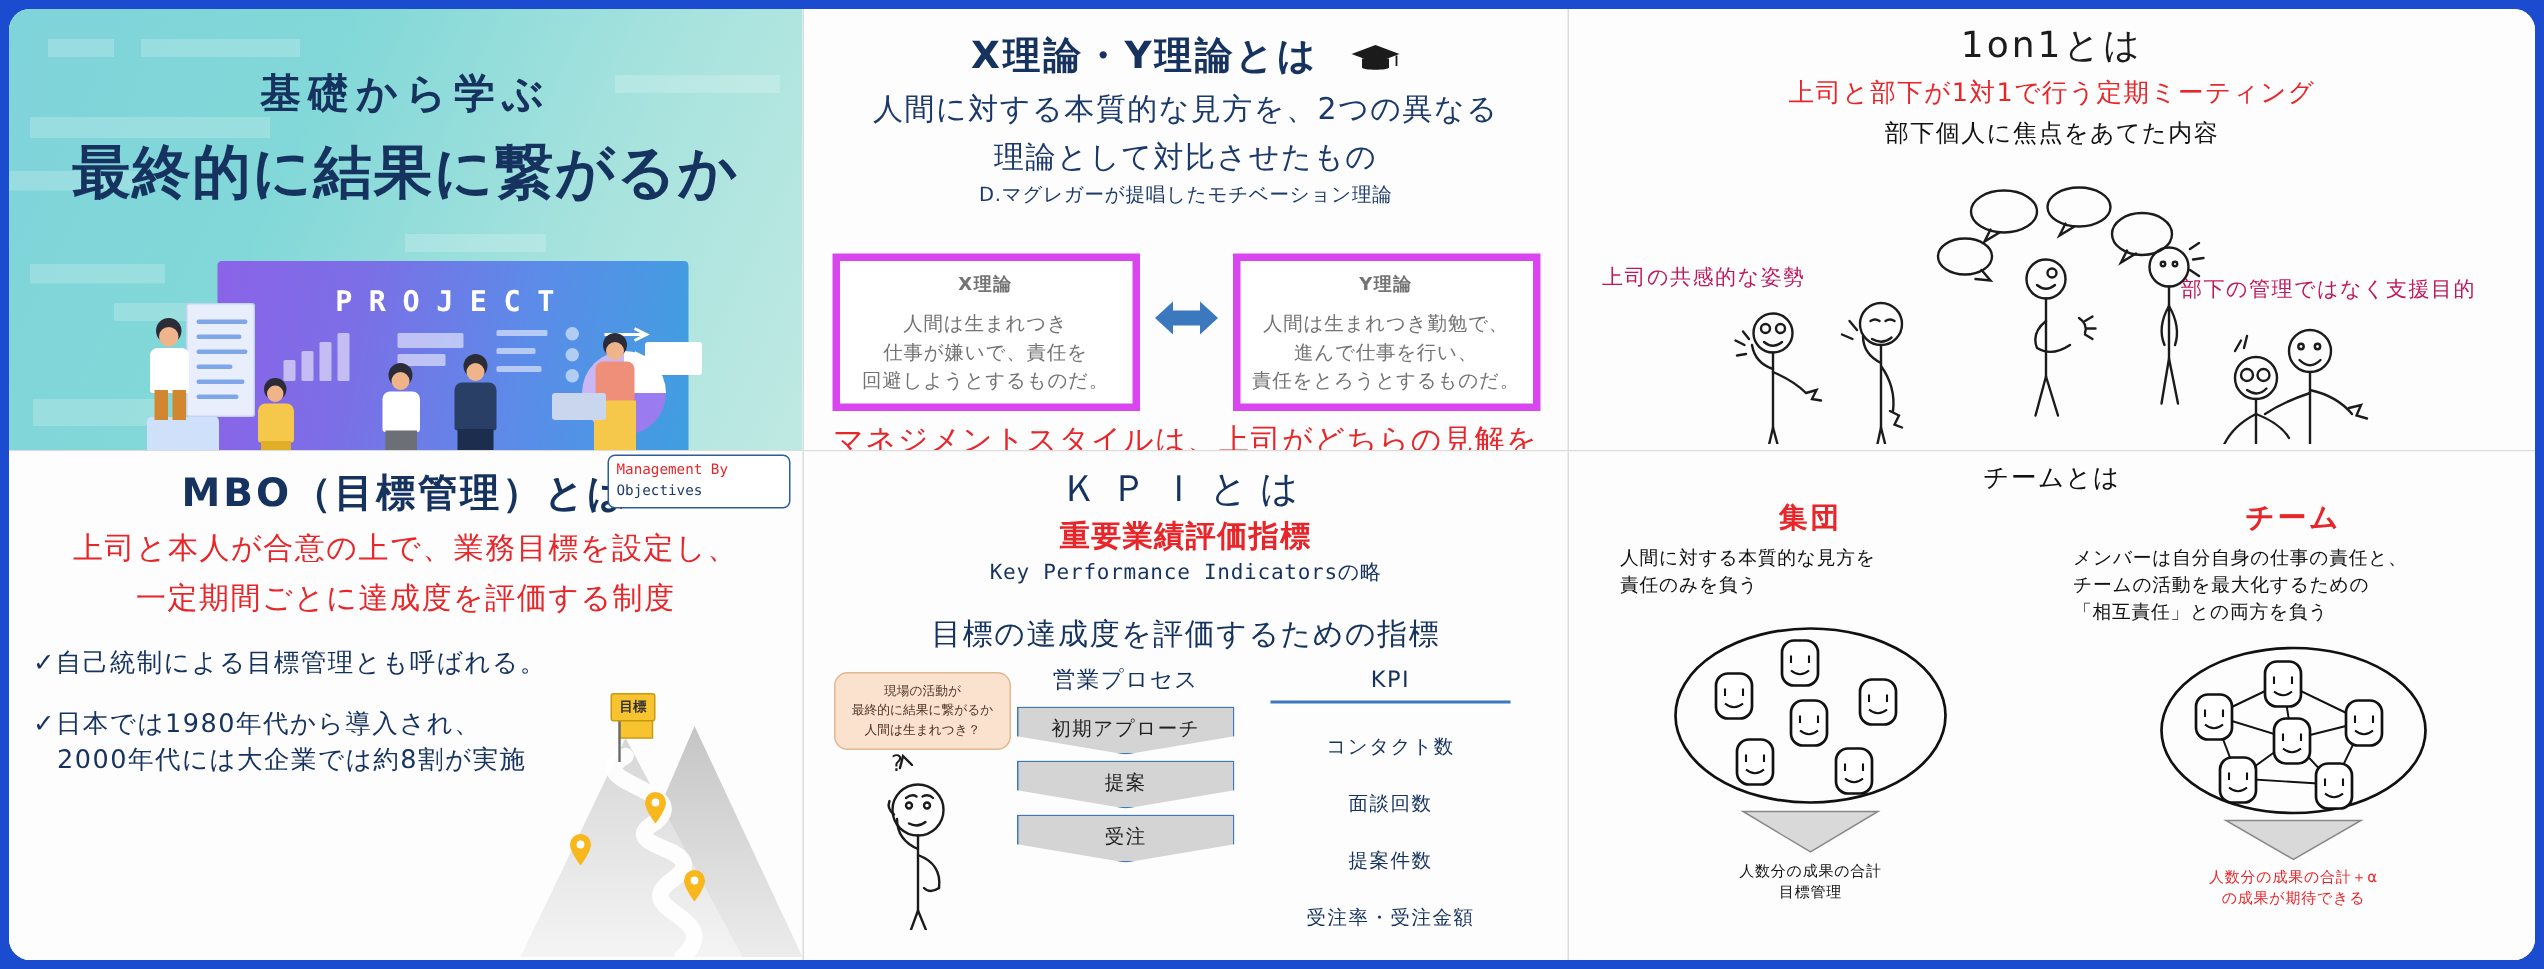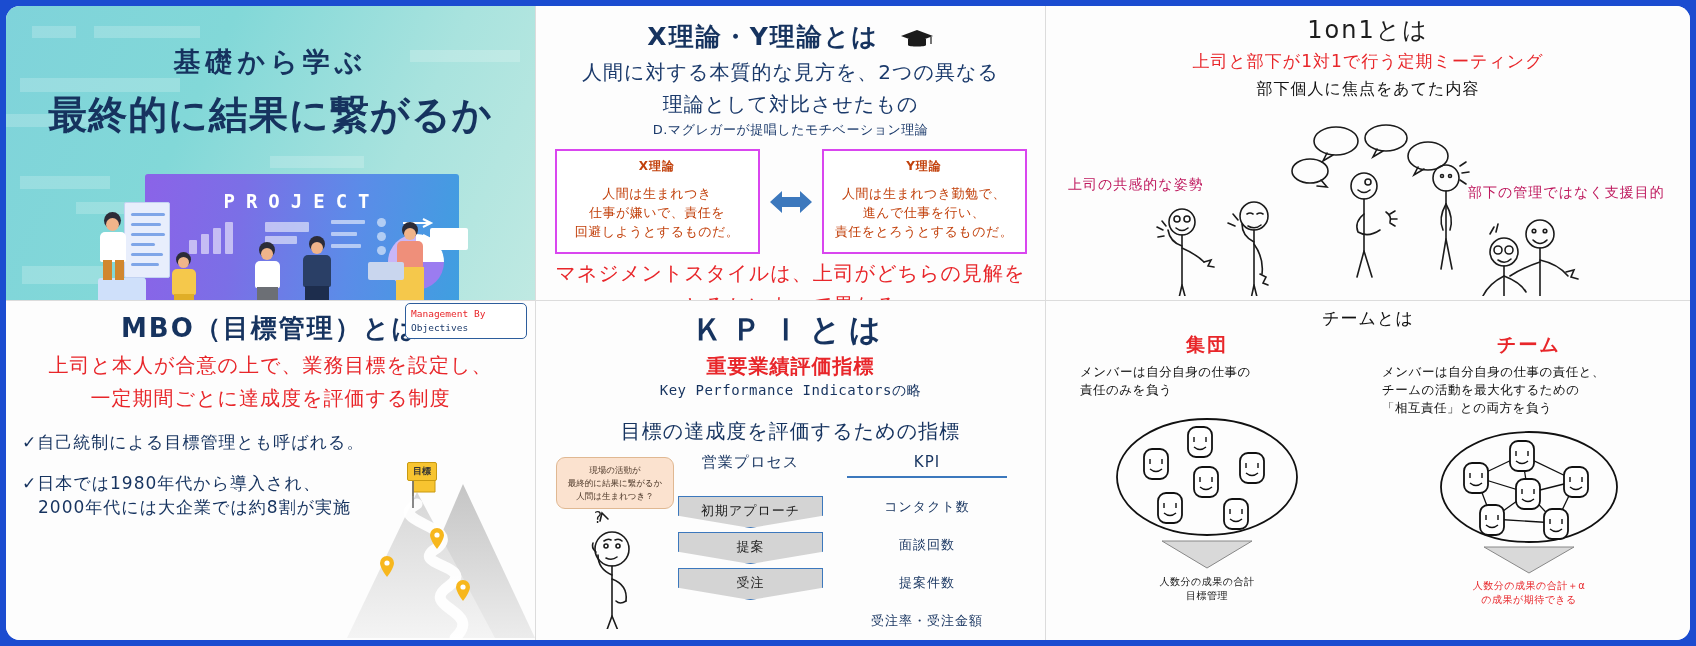--- a/index.html
+++ b/index.html
@@ -86,22 +86,22 @@
   }
 
   
   #p-xy { padding: 8px 14px 0; }
   #p-xy .t1 { font-size:25px; letter-spacing:2px; margin-top:6px; position:relative;}
   .cap-icon { display:inline-block; width:34px; height:20px; position:relative; vertical-align:middle; margin-left:10px;}
   #p-xy .t2 { font-size:20px; color:#1b3a6b; text-align:center; line-height:1.3; margin-top:6px; letter-spacing:1px;}
   #p-xy .t3 { font-size:13px; color:#1b3a6b; text-align:center; margin-top:4px; letter-spacing:0.5px;}
   .xy-row { display:flex; align-items:center; justify-content:center; gap:10px; margin-top:10px; }
   .xy-box {
-    width:205px; height:105px; border:2px solid #d946ef; background:#ffffff;
-    text-align:center; color:#c2410c; padding-top:7px;
+    width:205px; height:105px; border:5px solid #d946ef; background:#ffffff;
+    text-align:center; color:#737373; padding-top:7px;margin-top:20px;
   }
   .xy-box .bt { font-size:12px; font-weight:bold; letter-spacing:1px; }
   .xy-box .bb { font-size:13px; margin-top:10px; line-height:1.45; letter-spacing:0.5px;}
   .dbl-arrow { width:42px; height:28px; position:relative; flex:0 0 auto;}
   #p-xy .t4 { font-size:20px; color:#e8262a; text-align:center; line-height:1.3; margin-top:6px; letter-spacing:1px; font-weight:normal;}
 
   
   #p-1on1 { padding-top:8px; }
   #p-1on1 .t1 { font-size:24px; color:#1c1c1c; font-weight:normal; letter-spacing:2px;}
   #p-1on1 .t2 { font-size:17px; color:#e8262a; text-align:center; margin-top:4px; letter-spacing:1px;}
@@ -124,21 +124,21 @@
   .mbo-bullets .ind { padding-left:16px; }
   .mountain-wrap { position:absolute; right:0px; bottom:0px; width:190px; height:180px; }
   .flag-label {
     position:absolute; right:54px; top:8px; background:#f7c430; color:#333;
     font-size:9px; font-weight:bold; padding:2px 5px; border:1px solid #c99a10; border-radius:2px;
   }
   .pin { position:absolute; width:16px; height:22px; }
 
   
   #p-kpi { padding: 8px 14px 0; }
-  #p-kpi .t1 { font-size:31px; letter-spacing:8px; color:#16335f; font-weight:bold;}
+  #p-kpi .t1 { font-size:25px; letter-spacing:8px; color:#16335f; font-weight:normal;}
   #p-kpi .t2 { font-size:20px; color:#e8262a; text-align:center; font-weight:bold; margin-top:2px; letter-spacing:1px;}
   #p-kpi .t3 { font-size:14px; color:#16335f; text-align:center; margin-top:2px;
                font-family:"DejaVu Sans Mono","Liberation Mono",monospace; letter-spacing:0.5px;}
   #p-kpi .t4 { font-size:20px; color:#16335f; text-align:center; margin-top:18px; letter-spacing:1px;}
   .kpi-body { display:flex; margin-top:8px; }
   .kpi-left { width:128px; position:relative; }
   .kpi-bubble {
     position:absolute; left:6px; top:4px; width:118px; padding:6px 4px;
     background:#fbe2cf; border:1px solid #e0b892; border-radius:9px;
     font-size:8.5px; color:#4a3526; text-align:center; line-height:1.5;
@@ -301,21 +301,21 @@
       <div class="t4">マネジメントスタイルは、上司がどちらの見解を</div>
       <div class="t4">とるかによって異なる</div>
     </div>
 
     <div class="panel sep-b" id="p-1on1">
       <div class="t1 p-title">1on1とは</div>
       <div class="t2">上司と部下が1対1で行う定期ミーティング</div>
       <div class="t3">部下個人に焦点をあてた内容</div>
 
       <div class="lbl-hand" style="left:22px;top:170px;">上司の共感的な姿勢</div>
-      <div class="lbl-hand" style="left:422px;top:178px;">部下の管理ではなく支援目的</div>
+      <div class="lbl-hand" style="left:408px;top:178px;">部下の管理ではなく支援目的</div>
 
       <svg width="644" height="180" style="position:absolute;left:0;top:110px;">
         <g stroke="#1b1b1b" stroke-width="1.6" fill="none" stroke-linecap="round">
 
           <ellipse cx="290" cy="25" rx="22" ry="14"></ellipse>
           <path d="M281 37 l-4 8 l10 -6"></path>
           <ellipse cx="340" cy="22" rx="21" ry="13"></ellipse>
           <path d="M331 33 l-4 8 l10 -6"></path>
           <ellipse cx="382" cy="40" rx="20" ry="14"></ellipse>
           <path d="M372 51 l-4 8 l10 -6"></path>
@@ -468,21 +468,21 @@
               <path d="M66 92 q-6 4 -10 0"></path>
               <path d="M52 107 l-8 22 M52 107 l9 22"></path>
               <path d="M44 129 l-8 2 M61 129 l8 2"></path>
             </g>
             <text x="34" y="14" font-size="15" fill="#1b1b1b" font-family="'DejaVu Sans',sans-serif">?</text>
           </svg>
         </div>
 
         <div class="kpi-mid">
           <div class="kpi-col-head">営業プロセス</div>
-          <div style="margin-top:24px;">
+          <div style="margin-top:8px;">
             <div class="chev">初期アプローチ</div>
             <div class="chev">提案</div>
             <div class="chev">受注</div>
           </div>
         </div>
 
         <div class="kpi-right">
           <div class="kpi-col-head">KPI</div>
           <div class="kpi-rule"></div>
           <div class="kpi-item">コンタクト数</div>
@@ -494,21 +494,21 @@
     </div>
 
     <div class="panel" id="p-team">
       <div class="t1">チームとは</div>
 
       <div class="team-cols">
 
         <div class="team-col">
           <div class="team-h">集団</div>
           <div class="team-d">
-            <div>メンバーは自分自身の仕事の</div>
+            <div>人間に対する本質的な見方を</div>
             <div>責任のみを負う</div>
           </div>
           <svg width="250" height="170" style="margin:6px auto 0;display:block;">
             <g stroke="#111" stroke-width="1.8" fill="none">
               <ellipse cx="125" cy="72" rx="90" ry="58"></ellipse>
               <g fill="#fff">
                 <rect x="106" y="22" width="24" height="30" rx="8"></rect>
                 <rect x="62" y="44" width="24" height="30" rx="8"></rect>
                 <rect x="158" y="48" width="24" height="30" rx="8"></rect>
                 <rect x="112" y="62" width="24" height="30" rx="8"></rect>

